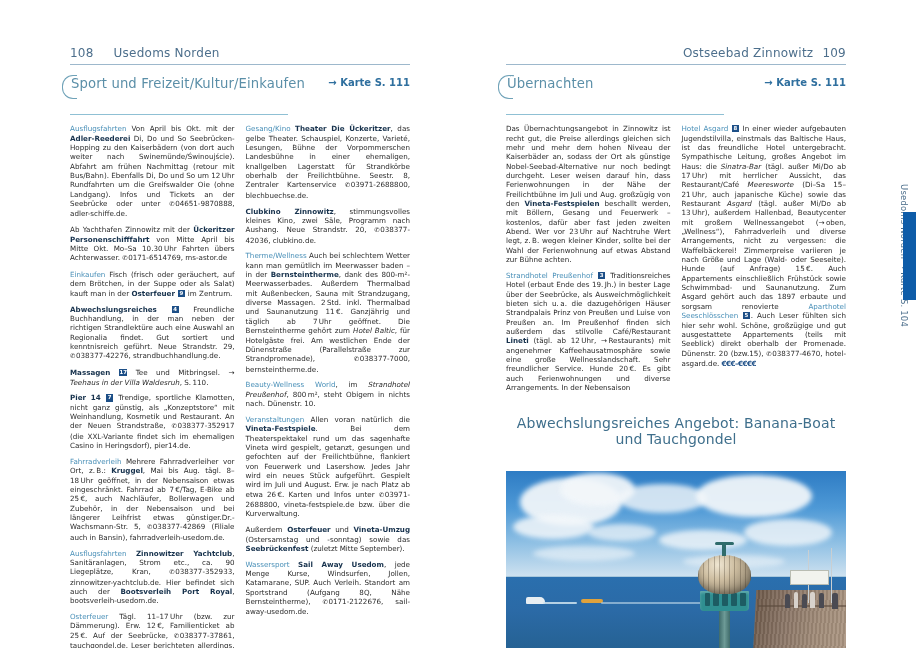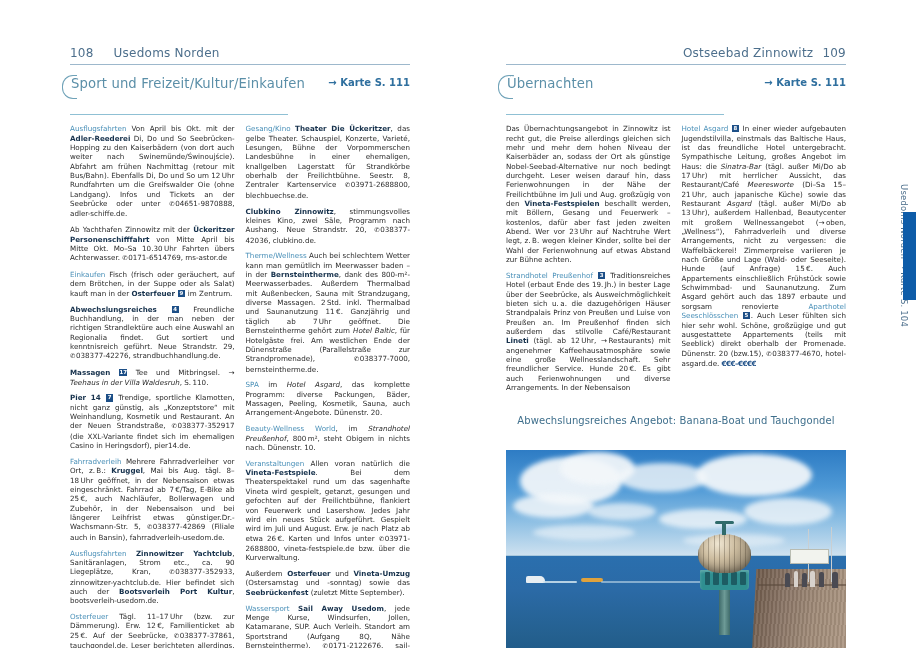--- a/index.html
+++ b/index.html
@@ -58,21 +58,21 @@
     text-align:center;vertical-align:1px;
     margin:0 .6px;
     font-family:"DejaVu Sans",sans-serif;
   }
   .eur{color:#1d4f87;font-weight:bold;letter-spacing:-.5px;}
   .tel:before{content:"\2706";font-size:6.4px;margin-right:.6px;}
 
   
   .figure{margin-top:16px;}
   .figcap{
-    font-size:10px;color:#3f6f8c;text-align:center;
+    font-size:14px;color:#3f6f8c;text-align:center;
     margin-bottom:24px;letter-spacing:.01em;
   }
   .photo{
     position:relative;width:100%;height:220px;overflow:hidden;
     background:linear-gradient(#2f6fb0,#1d4f87);
   }
   .sky{position:absolute;left:0;top:0;width:100%;height:48%;
     background:linear-gradient(#2e7cc4 0%,#4e99d6 35%,#8fc0e4 68%,#cfe2f0 100%);}
   .cloud{position:absolute;background:#f3f7fa;border-radius:50%;filter:blur(2.5px);opacity:.93;}
   .sea{position:absolute;left:0;top:48%;width:100%;height:52%;
@@ -136,28 +136,27 @@
 
     <div class="cols">
       <div class="col">
           <p><b class="kw">Ausflugsfahrten</b> Von April bis Okt. mit der <b class="bk">Adler-Reederei</b> Di, Do und So Seebrücken-Hopping zu den Kaiserbädern (von dort auch weiter nach Swinemünde/Świnoujście). Abfahrt am frühen Nachmittag (retour mit Bus/Bahn). Ebenfalls Di, Do und So um 12 Uhr Rundfahrten um die Greifswalder Oie (ohne Landgang). Infos und Tickets an der Seebrücke oder unter <span class="tel"></span>04651-9870888, adler-schiffe.de.</p>
           <p>Ab Yachthafen Zinnowitz mit der <b class="bk">Ückeritzer Personenschifffahrt</b> von Mitte April bis Mitte Okt. Mo–Sa 10.30 Uhr Fahrten übers Achterwasser. <span class="tel"></span>0171-6514769, ms-astor.de</p>
           <p><b class="kw">Einkaufen</b> Fisch (frisch oder geräuchert, auf dem Brötchen, in der Suppe oder als Salat) kauft man in der <b class="bk">Osterfeuer</b> <span class="num">9</span> im Zentrum.</p>
           <p><b class="bk">Abwechslungsreiches</b> <span class="num">4</span> Freundliche Buchhandlung, in der man neben der richtigen Strandlektüre auch eine Auswahl an Regionalia findet. Gut sortiert und kenntnisreich geführt. Neue Strandstr. 29, <span class="tel"></span>038377-42276, strandbuchhandlung.de.</p>
           <p><b class="bk">Massagen</b> <span class="num">17</span> Tee und Mitbringsel. → <i>Teehaus in der Villa Waldesruh</i>, S. 110.</p>
           <p><b class="bk">Pier 14</b> <span class="num">7</span> Trendige, sportliche Klamotten, nicht ganz günstig, als „Konzeptstore“ mit Weinhandlung, Kosmetik und Restaurant. An der Neuen Strandstraße, <span class="tel"></span>038377-352917 (die XXL-Variante findet sich im ehemaligen Casino in Heringsdorf), pier14.de.</p>
           <p><b class="kw">Fahrradverleih</b> Mehrere Fahrradverleiher vor Ort, z. B.: <b class="bk">Kruggel</b>, Mai bis Aug. tägl. 8–18 Uhr geöffnet, in der Nebensaison etwas eingeschränkt. Fahrrad ab 7 €/Tag, E-Bike ab 25 €, auch Nachläufer, Bollerwagen und Zubehör, in der Nebensaison und bei längerer Leihfrist etwas günstiger.Dr.-Wachsmann-Str. 5, <span class="tel"></span>038377-42869 (Filiale auch in Bansin), fahrradverleih-usedom.de.</p>
-          <p><b class="kw">Ausflugsfahrten</b> <b class="bk">Zinnowitzer Yachtclub</b>, Sanitäranlagen, Strom etc., ca. 90 Liegeplätze, Kran, <span class="tel"></span>038377-352933, zinnowitzer-yachtclub.de. Hier befindet sich auch der <b class="bk">Bootsverleih Port Kultur</b>, bootsverleih-usedom.de.</p>
+          <p><b class="kw">Ausflugsfahrten</b> <b class="bk">Zinnowitzer Yachtclub</b>, Sanitäranlagen, Strom etc., ca. 90 Liegeplätze, Kran, <span class="tel"></span>038377-352933, zinnowitzer-yachtclub.de. Hier befindet sich auch der <b class="bk">Bootsverleih Port Royal</b>, bootsverleih-usedom.de.</p>
           <p><b class="kw">Osterfeuer</b> Tägl. 11–17 Uhr (bzw. zur Dämmerung). Erw. 12 €, Familienticket ab 25 €. Auf der Seebrücke, <span class="tel"></span>038377-37861, tauchgondel.de. Leser berichteten allerdings, dass man schon bei geringem Wellengang sehr wenig bis gar nichts sieht.</p>
         </div>
       <div class="col">
           <p><b class="kw">Gesang/Kino</b> <b class="bk">Theater Die Ückeritzer</b>, das gelbe Theater. Schauspiel, Konzerte, Varieté, Lesungen, Bühne der Vorpommerschen Landesbühne in einer ehemaligen, knallgelben Lagerstatt für Strandkörbe oberhalb der Freilichtbühne. Seestr. 8, Zentraler Kartenservice <span class="tel"></span>03971-2688800, blechbuechse.de.</p>
           <p><b class="bk">Clubkino Zinnowitz</b>, stimmungsvolles kleines Kino, zwei Säle, Programm nach Aushang. Neue Strandstr. 20, <span class="tel"></span>038377-42036, clubkino.de.</p>
           <p><b class="kw">Therme/Wellness</b> Auch bei schlechtem Wetter kann man gemütlich im Meerwasser baden – in der <b class="bk">Bernsteintherme</b>, dank des 800-m²-Meerwasserbades. Außerdem Thermalbad mit Außenbecken, Sauna mit Strandzugang, diverse Massagen. 2 Std. inkl. Thermalbad und Saunanutzung 11 €. Ganzjährig und täglich ab 7 Uhr geöffnet. Die Bernsteintherme gehört zum <i>Hotel Baltic</i>, für Hotelgäste frei. Am westlichen Ende der Dünenstraße (Parallelstraße zur Strandpromenade), <span class="tel"></span>038377-7000, bernsteintherme.de.</p>
-          <p><b class="kw">SPA</b> im <i>Hotel Asgard</i>, das komplette Programm: diverse Packungen, Bäder, Massagen, Peeling, Kosmetik, Sauna, auch Arrangement-Angebote. Dünenstr. 20.</p>
           <p><b class="kw">Beauty-Wellness World</b>, im <i>Strandhotel Preußenhof</i>, 800 m², steht Obigem in nichts nach. Dünenstr. 10.</p>
           <p><b class="kw">Veranstaltungen</b> Allen voran natürlich die <b class="bk">Vineta-Festspiele</b>. Bei dem Theaterspektakel rund um das sagenhafte Vineta wird gespielt, getanzt, gesungen und gefochten auf der Freilichtbühne, flankiert von Feuerwerk und Lasershow. Jedes Jahr wird ein neues Stück aufgeführt. Gespielt wird im Juli und August. Erw. je nach Platz ab etwa 26 €. Karten und Infos unter <span class="tel"></span>03971-2688800, vineta-festspiele.de bzw. über die Kurverwaltung.</p>
           <p>Außerdem <b class="bk">Osterfeuer</b> und <b class="bk">Vineta-Umzug</b> (Ostersamstag und -sonntag) sowie das <b class="bk">Seebrückenfest</b> (zuletzt Mitte September).</p>
           <p><b class="kw">Wassersport</b> <b class="bk">Sail Away Usedom</b>, jede Menge Kurse, Windsurfen, Jollen, Katamarane, SUP. Auch Verleih. Standort am Sportstrand (Aufgang 8Q, Nähe Bernsteintherme), <span class="tel"></span>0171-2122676, sail-away-usedom.de.</p>
         </div>
     </div>
   </div>
 
   <div class="page page-right">
 

